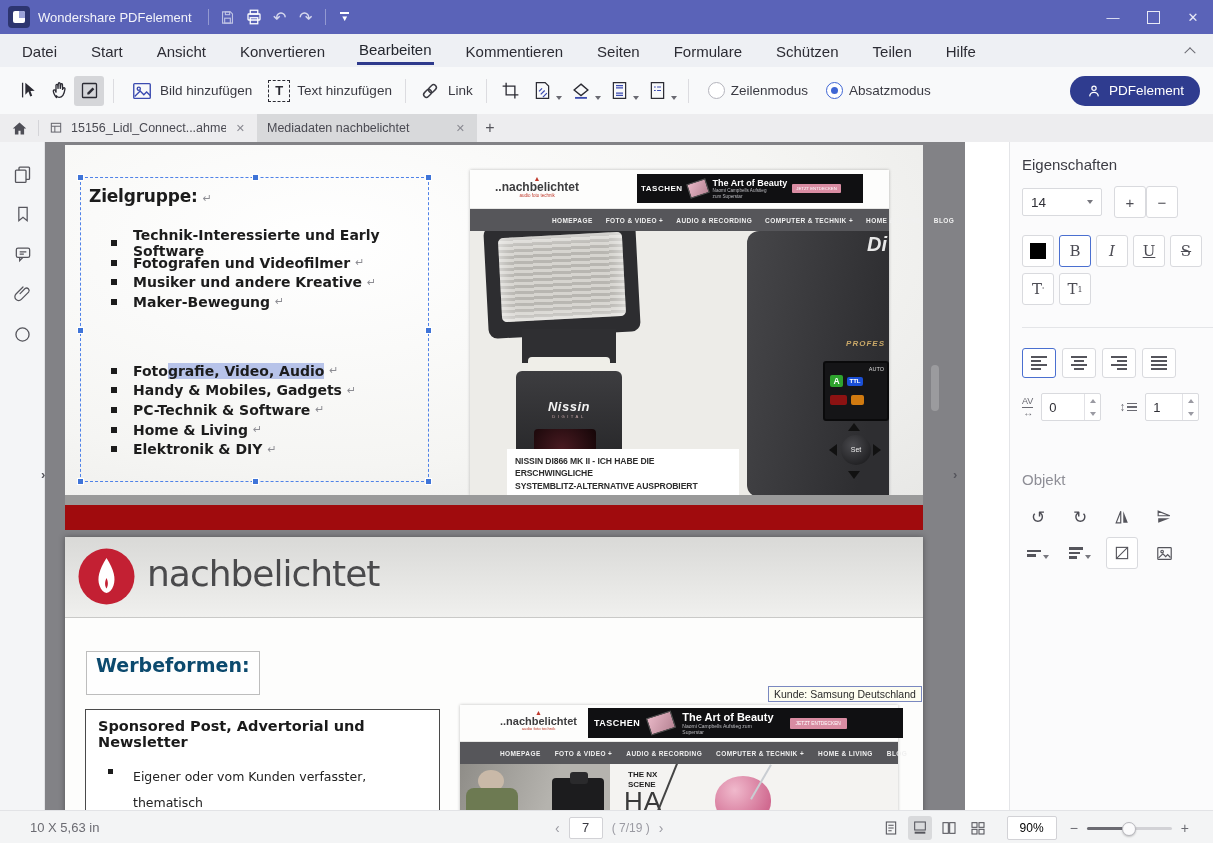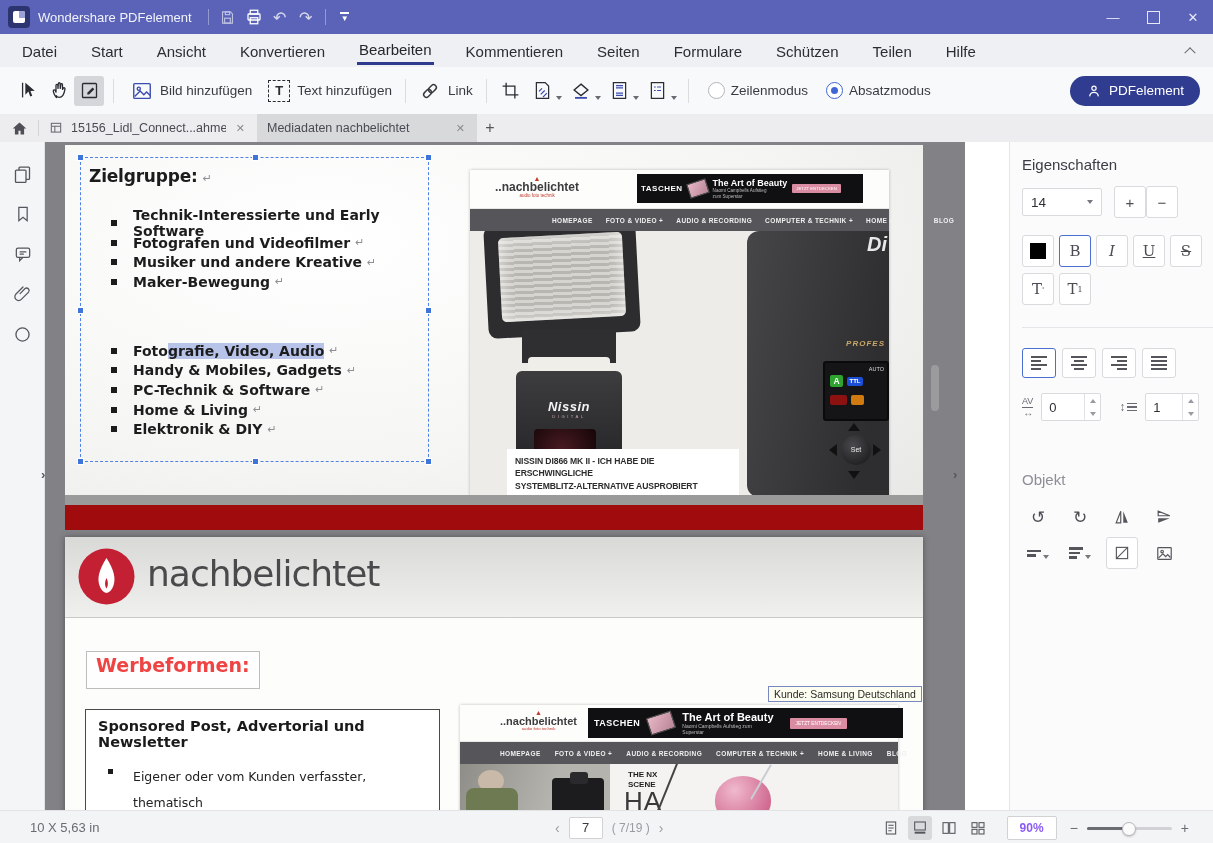--- a/index.html
+++ b/index.html
@@ -49,21 +49,21 @@
   #sidebar{left:0;top:142px;width:45px;height:668px;background:#f4f5f7;border-right:1px solid #e2e3e6;}
   .sb-ic{width:45px;height:40px;display:flex;align-items:center;justify-content:center;}
 
   
   #viewport{left:45px;top:142px;width:920px;height:668px;background:#828286;overflow:hidden;}
   #page7{left:20px;top:3px;width:858px;height:385px;
          background:radial-gradient(ellipse at 30% 25%, #ffffff 0%, #f5f5f3 55%, #e6e6e4 100%);}
   #page8{left:20px;top:395px;width:858px;height:280px;background:#fdfdfc;box-shadow:0 0 6px rgba(0,0,0,.35);}
 
   
-  #selbox{left:15px;top:12px;width:347px;height:303px;border:1px dashed #4f82e8;}
+  #selbox{left:15px;top:32px;width:347px;height:303px;border:1px dashed #4f82e8;}
   .hndl{position:absolute;width:7px;height:7px;background:#3f74d8;border:1px solid #fff;box-sizing:border-box;}
   .pdf-h{font-family:"DejaVu Sans",sans-serif;font-weight:800;font-size:17px;color:#1c1c1c;letter-spacing:-.2px;}
   .pdf-li{font-family:"DejaVu Sans",sans-serif;font-weight:700;font-size:14px;color:#1c1c1c;
           display:flex;align-items:center;height:19.7px;}
   .sq{width:6px;height:6px;background:#1c1c1c;margin:0 16px 0 22px;flex:none;}
   .ret{color:#8d8d93;font-size:11px;margin-left:5px;font-weight:400;}
   .hl{background:#b7c3e9;}
 
   
   .shead{background:#fdfdfc;border-bottom:1px solid #e7e7e5;position:relative;}
@@ -463,21 +463,21 @@
   <div id="page8" class="abs" style="overflow:hidden;">
 
     <div class="abs" style="left:0;top:0;width:858px;height:80px;background:linear-gradient(#d9d9d7,#f0f0ee);border-bottom:1px solid #c9c9c7;">
       <svg class="abs" style="left:13px;top:11px;" width="57" height="57" viewBox="0 0 57 57">
         <circle cx="28.5" cy="28.5" r="28" fill="#c32033"></circle>
         <path d="M28.5 10 C36 22 38 30 35.5 37.5 C34 42 31.5 44.5 28.5 45 C25.5 44.5 23 42 21.5 37.5 C19 30 21 22 28.5 10 Z M28.5 30 C26.5 34 26.8 38 28.5 40.5 C30.2 38 30.5 34 28.5 30 Z" fill="#fff"></path>
       </svg>
       <div class="abs" style="left:82px;top:16px;font-size:36px;color:#4a4a4c;letter-spacing:-1px;font-family:'DejaVu Sans',sans-serif;">nachbelichtet</div>
     </div>
 
-    <div class="abs" style="left:21px;top:114px;border:1px solid #bdbdbd;padding:2px 9px 12px 9px;font-family:'DejaVu Sans',sans-serif;font-weight:800;font-size:19px;color:#ef4444;background:rgba(255,255,255,.5);">Werbeformen:</div>
+    <div class="abs" style="left:21px;top:114px;border:1px solid #bdbdbd;padding:2px 9px 18px 9px;font-family:'DejaVu Sans',sans-serif;font-weight:800;font-size:19px;color:#0c4a6e;background:rgba(255,255,255,.5);">Werbeformen:</div>
 
     <div class="abs" style="left:703px;top:149px;border:1px solid #7a88c0;background:#fdfdf0;font-size:10.5px;color:#2a2a2a;padding:1px 5px;">Kunde: Samsung Deutschland</div>
 
     <div class="abs" style="left:20px;top:172px;width:355px;height:140px;border:1px solid #4a4a4a;background:#fff;padding:8px 12px;box-sizing:border-box;">
       <div style="font-family:'DejaVu Sans',sans-serif;font-weight:800;font-size:14.5px;color:#1a1a1a;">Sponsored Post, Advertorial und Newsletter</div>
       <div style="margin-top:14px;display:flex;font-size:12.5px;color:#222;font-family:'DejaVu Sans',sans-serif;">
         <span class="sq" style="margin:5px 20px 0 10px;width:5px;height:5px;"></span>
         <span style="line-height:26px;"><span>Eigener oder vom Kunden verfasster, thematisch</span><br></span>
       </div>
 
@@ -715,21 +715,21 @@
         </svg>
     </div>
     <div class="vbtn">
       <svg width="16" height="16" viewBox="0 0 24 24" fill="none" stroke="#55555c" stroke-width="1.6">
           <rect x="3" y="4" width="7.5" height="7"></rect>
           <rect x="13.5" y="4" width="7.5" height="7"></rect>
           <rect x="3" y="14" width="7.5" height="7"></rect>
           <rect x="13.5" y="14" width="7.5" height="7"></rect>
         </svg>
     </div>
-    <div style="width:48px;height:22px;background:#fff;border:1px solid #d2d2d6;border-radius:2px;display:flex;align-items:center;justify-content:center;font-size:12px;color:#8b5cf6;margin-left:12px;font-weight:bold;">90%</div>
+    <div style="width:48px;height:22px;background:#fff;border:1px solid #d2d2d6;border-radius:2px;display:flex;align-items:center;justify-content:center;font-size:12px;color:#000000;margin-left:12px;">90%</div>
     <span style="font-size:14px;color:#6b6b72;margin-left:8px;">−</span>
     <div style="position:relative;width:85px;height:22px;margin:0 4px;">
       <div style="position:absolute;left:0;top:10px;width:85px;height:3px;border-radius:2px;background:#d2d2d6;"></div>
       <div style="position:absolute;left:0;top:10px;width:40px;height:3px;border-radius:2px;background:#6b6b72;"></div>
       <div style="position:absolute;left:35px;top:5px;width:12px;height:12px;border-radius:50%;background:#fbfbfc;border:1px solid #b8b8be;box-shadow:0 1px 2px rgba(0,0,0,.2);"></div>
     </div>
     <span style="font-size:14px;color:#6b6b72;">+</span>
   </div>
 </div>
 

